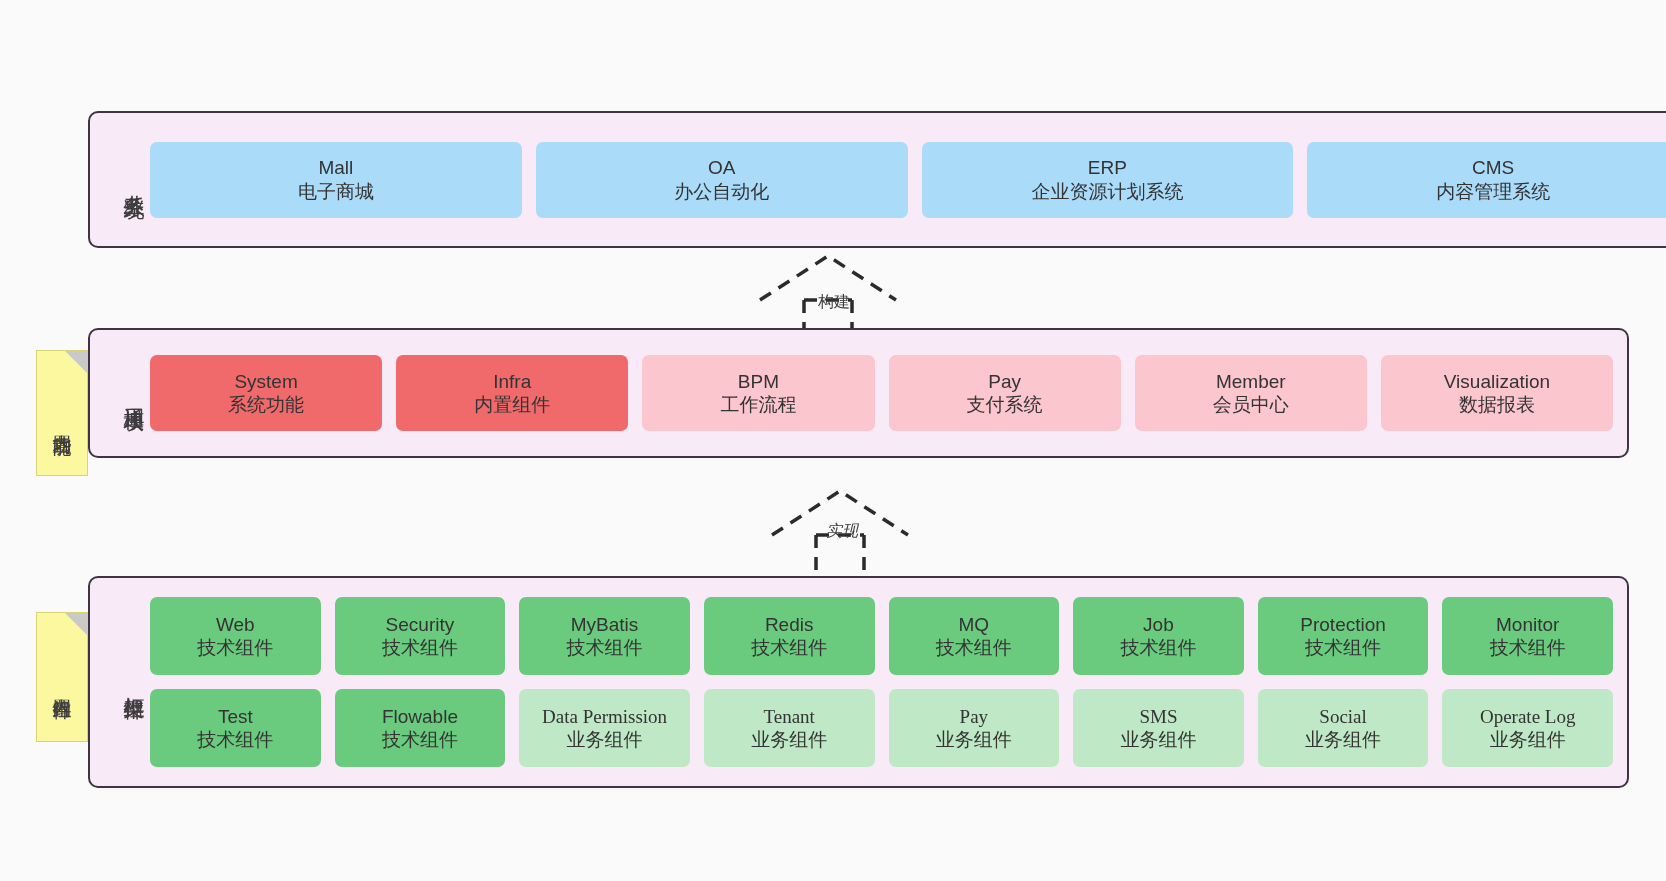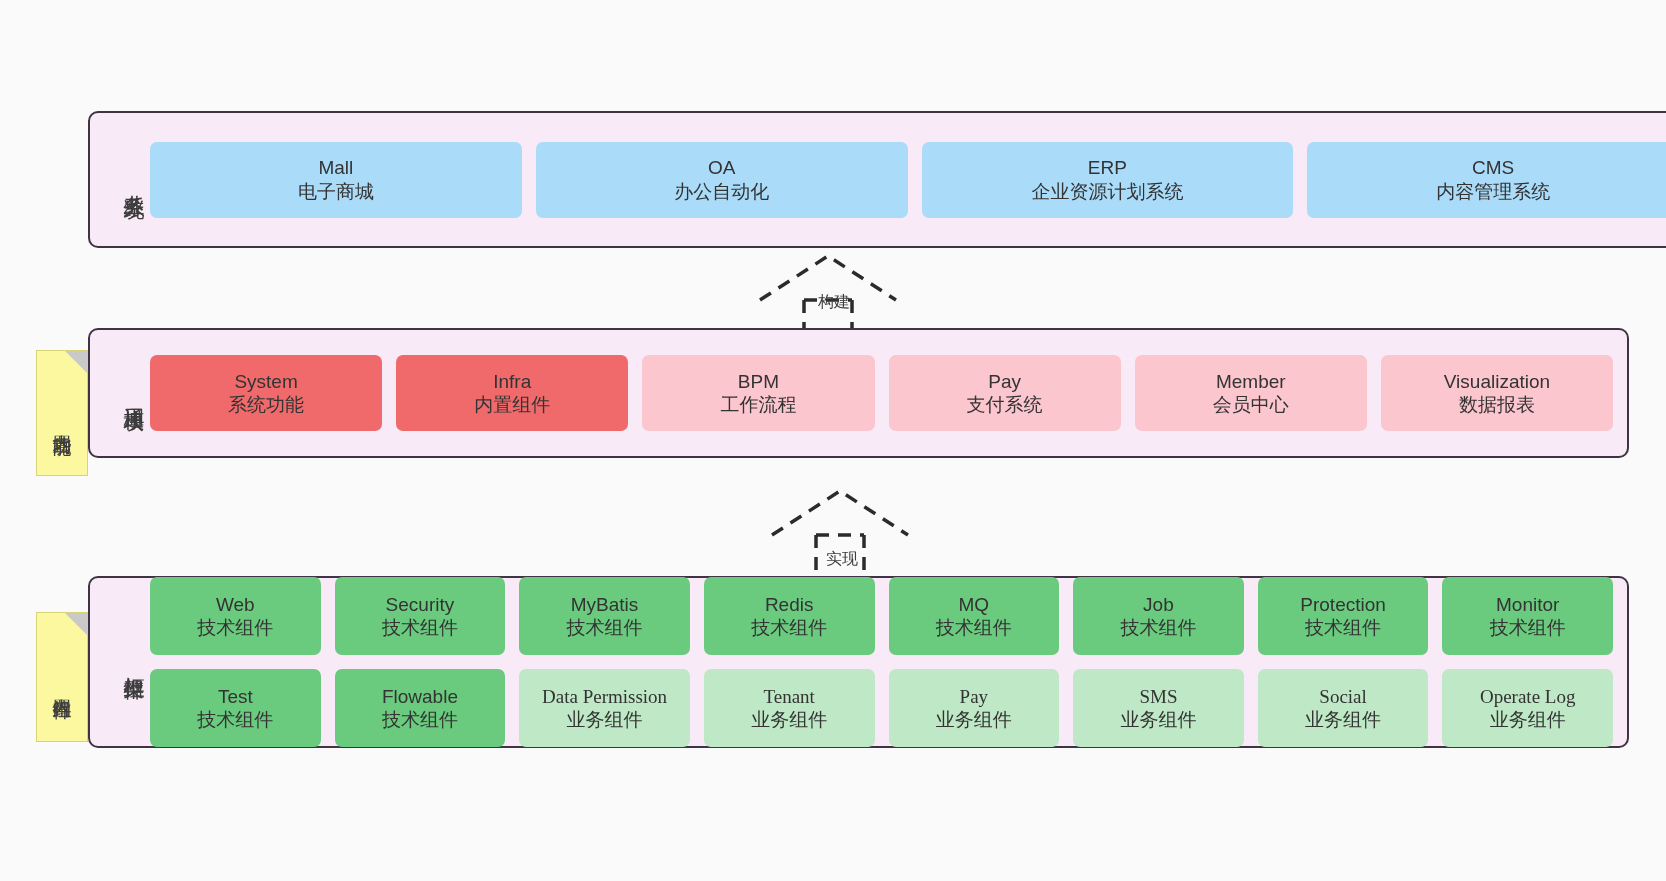--- a/index.html
+++ b/index.html
@@ -74,21 +74,21 @@
 
   .box.blue        { background: #aadcfa; }
   .box.red         { background: #f06a6b; }
   .box.pink        { background: #fcc6ce; }
   .box.green-dark  { background: #6acb7f; }
   .box.green-light { background: #bee8c6; font-family: Liberation Serif, serif; }
 
   
   #layer-business { left: 88px;  top: 111px; width: 1607px; height: 137px; }
   #layer-modules  { left: 88px;  top: 328px; width: 1541px; height: 130px; }
-  #layer-framework{ left: 88px;  top: 576px; width: 1541px; height: 172px; }
+  #layer-framework{ left: 88px;  top: 576px; width: 1541px; height: 212px; }
 
   #layer-business .box,
   #layer-modules  .box { height: 76px; }
   #layer-framework .box { height: 78px; }
 
   
   .sticky {
     position: absolute;
     width: 52px;
     background: #fbf8a0;
@@ -128,21 +128,21 @@
     position: absolute;
     font-size: 16px;
     color: #3c3c3c;
     background: transparent;
     user-select: none;
     white-space: nowrap;
   }
   #arrow-build      { left: 756px; top: 252px; }
   #arrow-build-label{ left: 818px; top: 292px; }
   #arrow-impl       { left: 768px; top: 487px; }
-  #arrow-impl-label { left: 826px; top: 549px; }
+  #arrow-impl-label { left: 826px; top: 521px; font-style: italic; }
 </style>
 </head>
 <body>
 
 <div class="layer" id="layer-business">
   <div class="layer-label">业务系统</div>
   <div class="layer-body">
     <div class="row">
       <div class="box blue">
         <span class="title">Mall</span>

